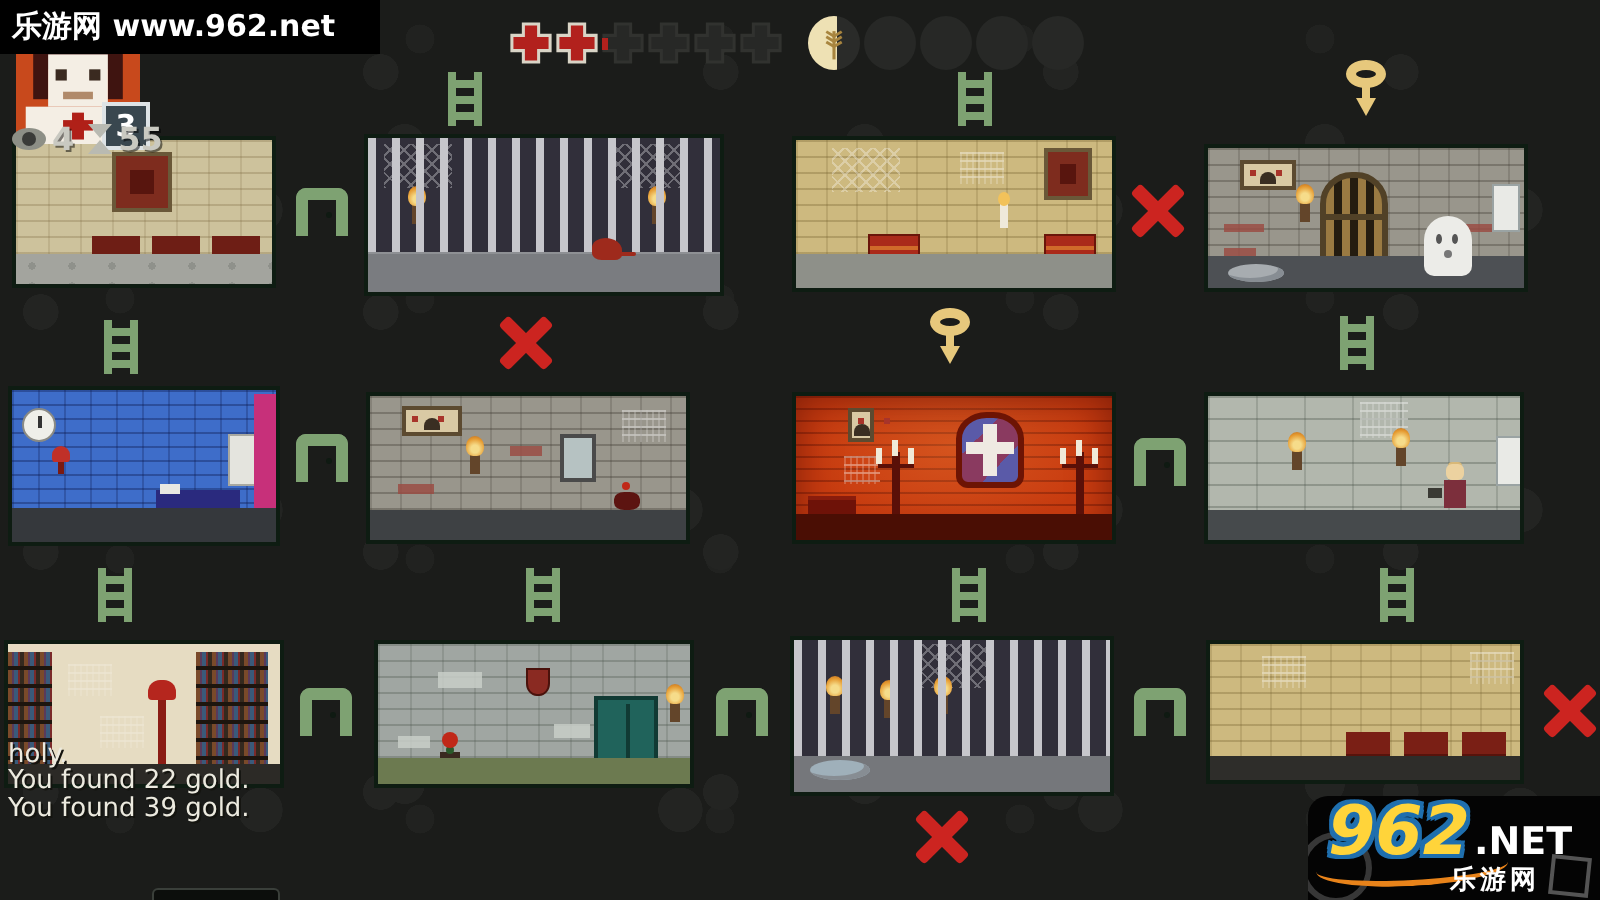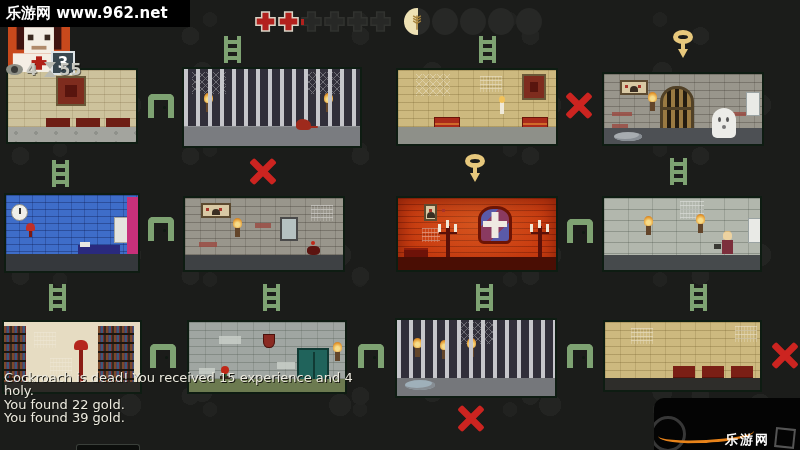--- a/index.html
+++ b/index.html
@@ -342,27 +342,30 @@
           <path d="M5 4L2 2.2M5 6L2 4.2M5 8L2 6.2M5 4l3-1.8M5 6l3-1.8M5 8l3-1.8" stroke="#a8853f" stroke-width="1.1" fill="none"></path>
         </svg>
       </div>
       <div class="pip empty"></div>
       <div class="pip empty"></div>
       <div class="pip empty"></div>
       <div class="pip empty"></div>
     </div>
 
   <div class="log" id="log">
-      <div class="log-line">Cockroach is dead! You received 15 experience and 4</div>
       <div class="log-line">holy.</div>
       <div class="log-line">You found 22 gold.</div>
       <div class="log-line">You found 39 gold.</div>
     </div>
   <div class="partial-box"></div>
 
   <div class="logo">
     <i class="sketch-ball"></i>
+    <div class="logo-row">
+      <span class="logo-962">962</span>
+      <span class="logo-net">.NET</span>
+    </div>
     <i class="swoosh"></i>
     <div class="logo-site">乐游网</div>
     <i class="sketch-cube"></i>
   </div>
 
 </div>
 
 </body></html>

